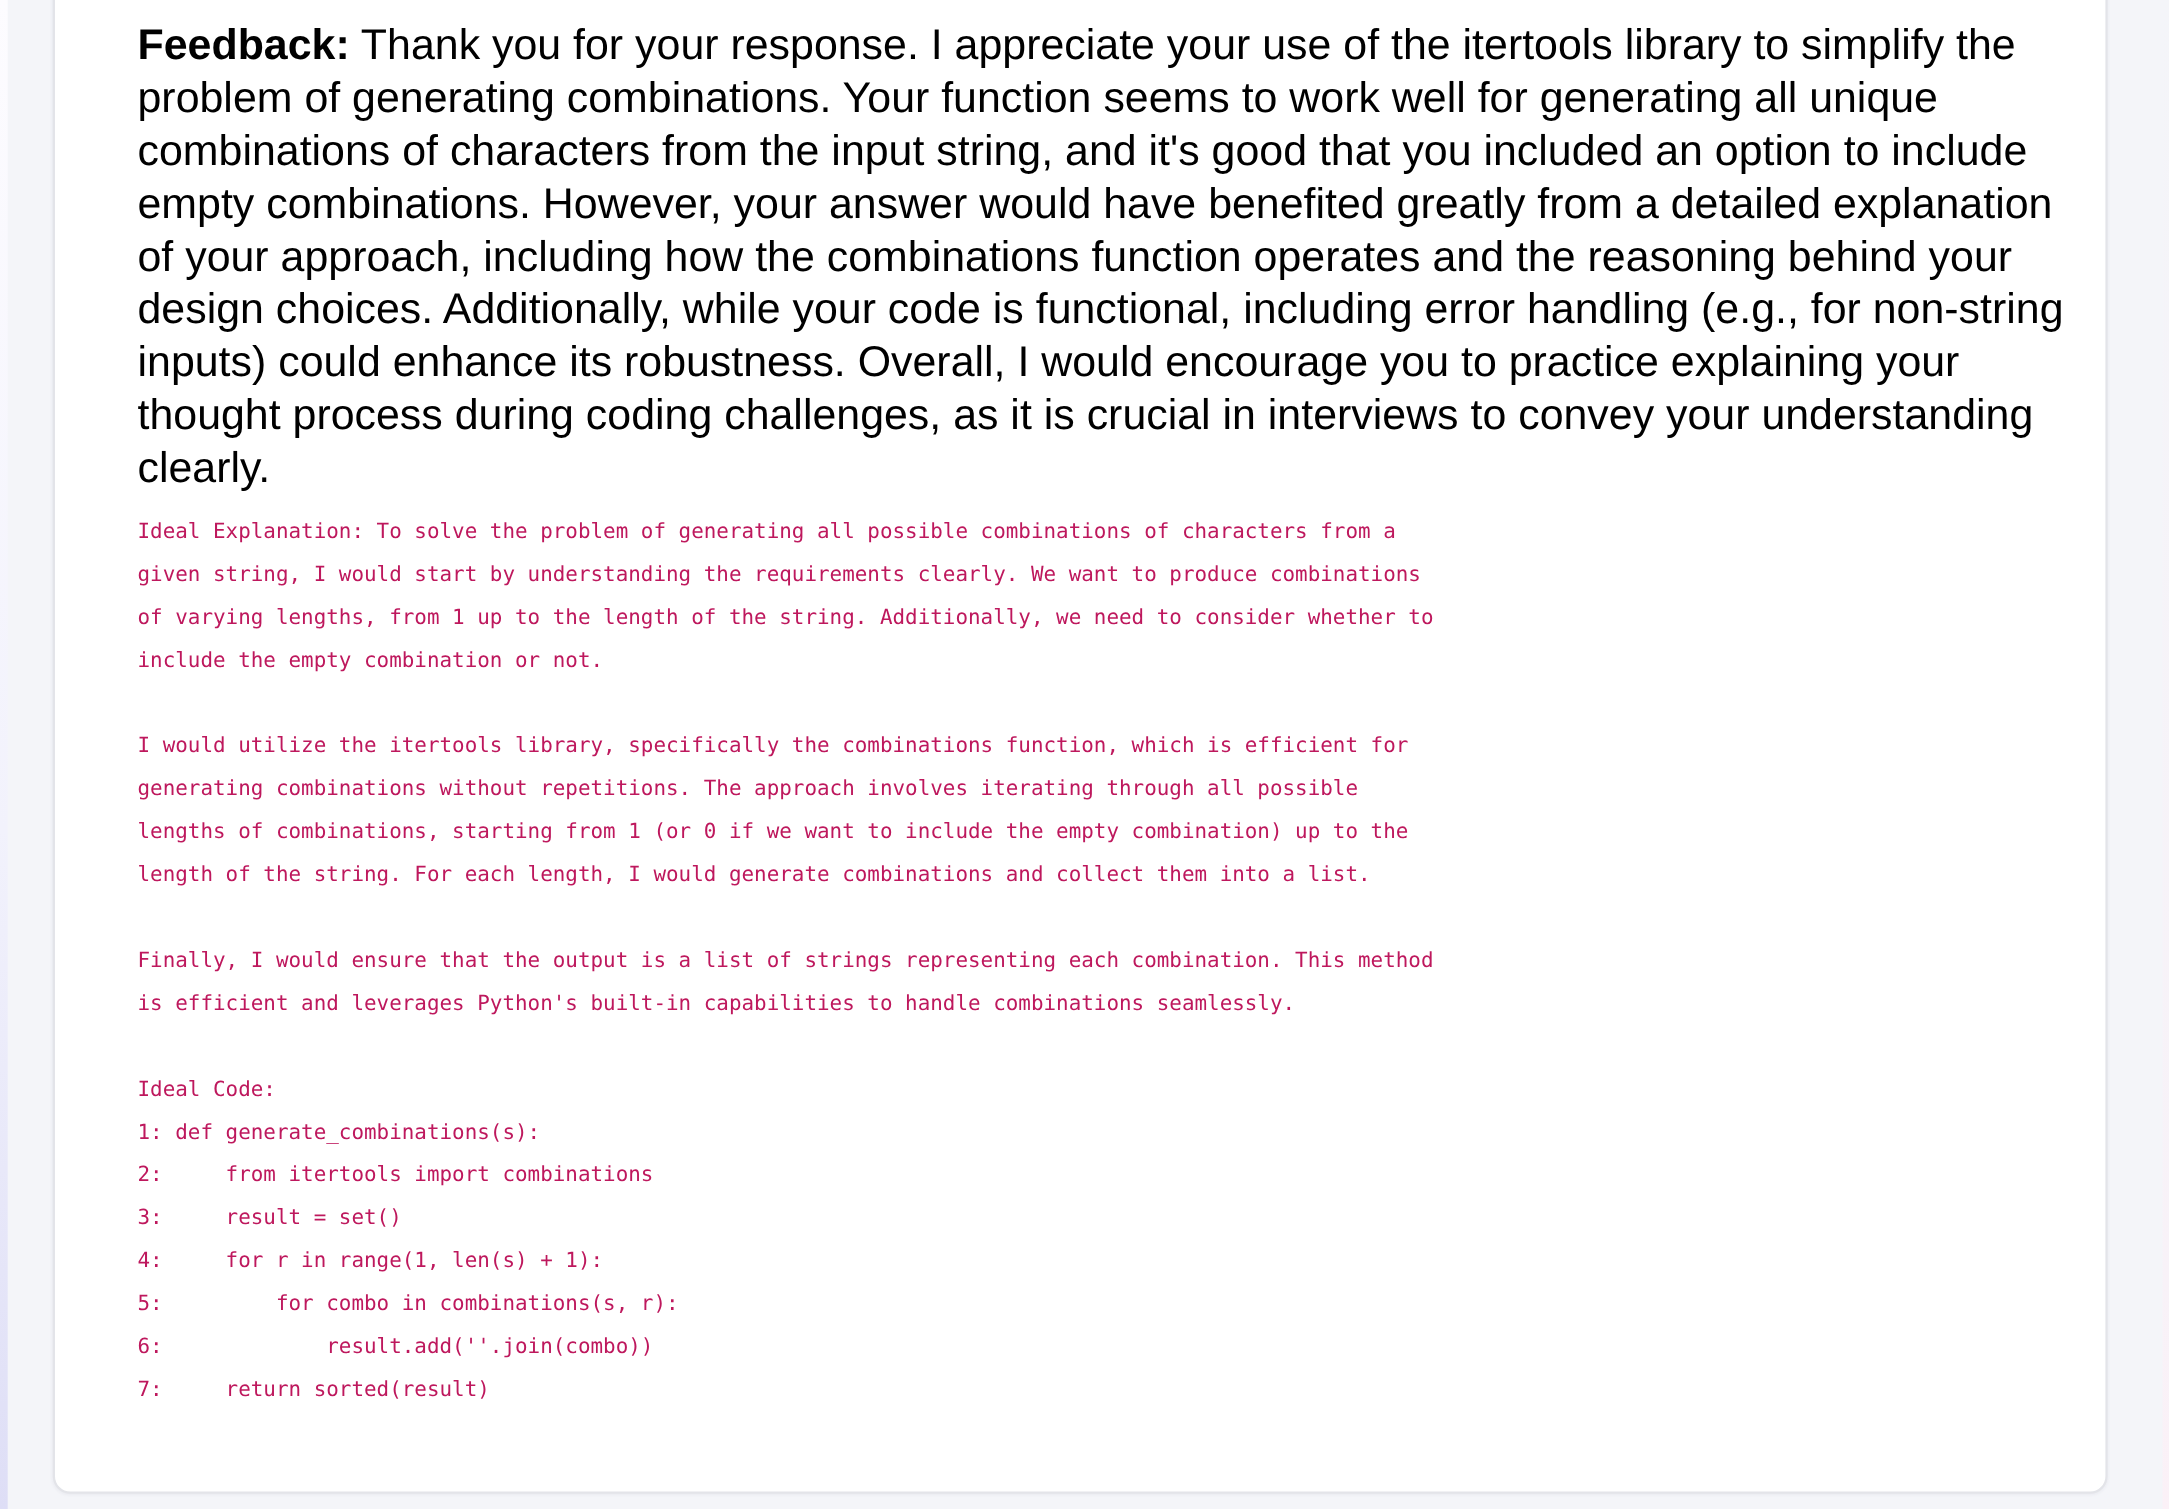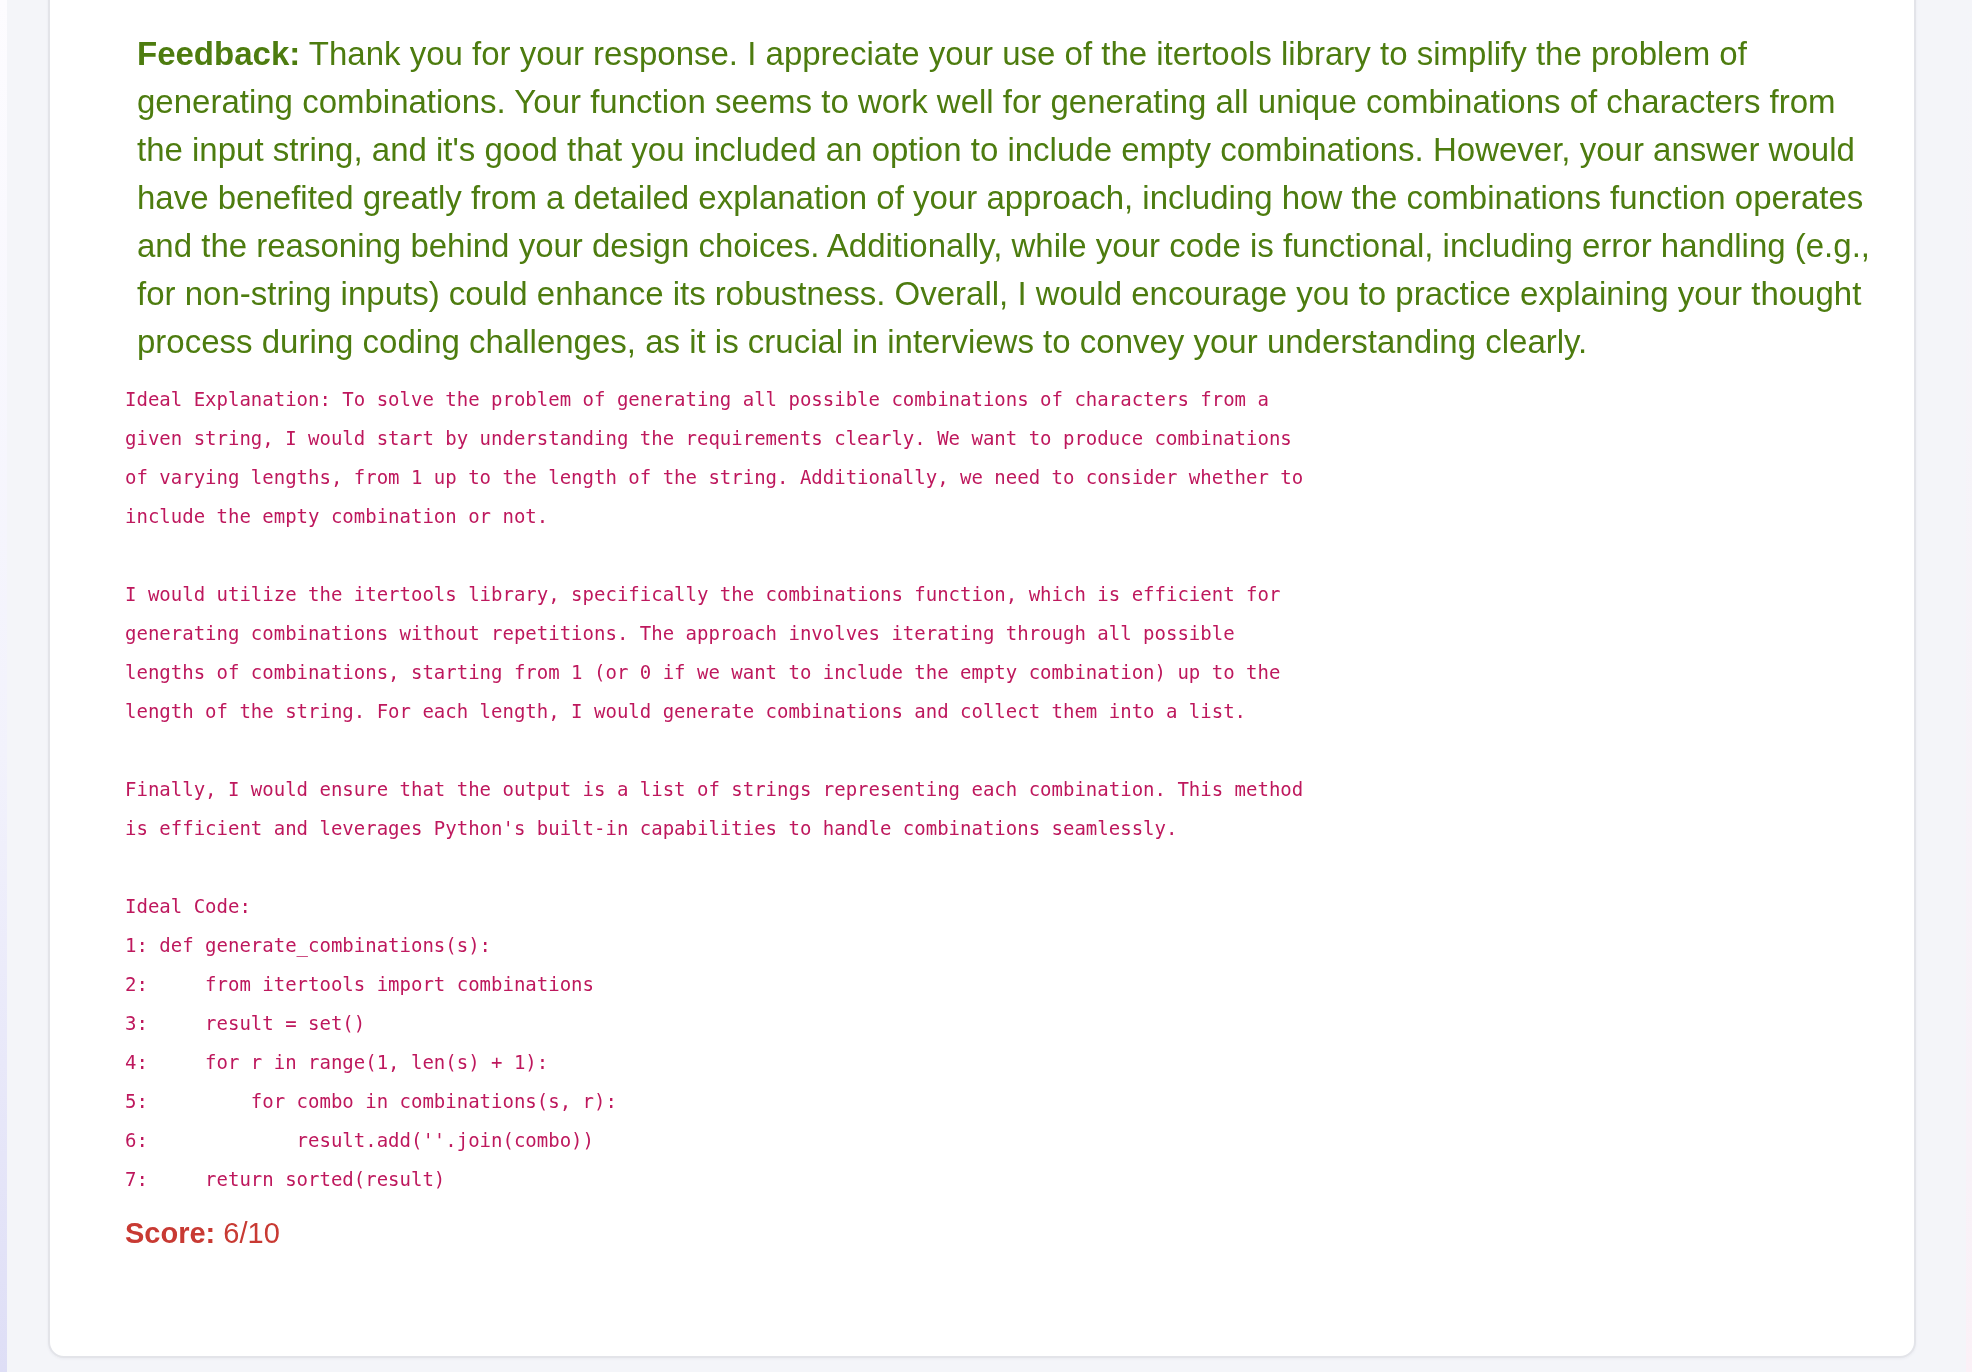--- a/index.html
+++ b/index.html
@@ -42,23 +42,23 @@
     border: 2px solid #e3e4e9;
     border-radius: 16px;
     box-shadow: 0 1px 3px rgba(40,40,70,0.05);
     z-index: 2;
   }
   .content {
     box-sizing: border-box;
     padding: 46px 28px 0 75px;
   }
   .feedback {
-    margin: 12px;
-    color: #4d7c0f;
-    font-size: 33px;
+    margin: 0;
+    color: #000000;
+    font-size: 39px;
     line-height: 48px;
   }
   .feedback strong { font-weight: 700; }
   .heading {
     margin: 0;
     color: #7d2be0;
     font-size: 29px;
     line-height: 48px;
     font-weight: 700;
   }
@@ -110,20 +110,16 @@
 
 Ideal Code:
 1: def generate_combinations(s):
 2:     from itertools import combinations
 3:     result = set()
 4:     for r in range(1, len(s) + 1):
 5:         for combo in combinations(s, r):
 6:             result.add(''.join(combo))
 7:     return sorted(result)</pre>
 
-      <p class="score">
-        <strong>Score:</strong>
-        <span>6/10</span>
-      </p>
 
     </div>
   </div>
 </div>
 
 </body></html>

